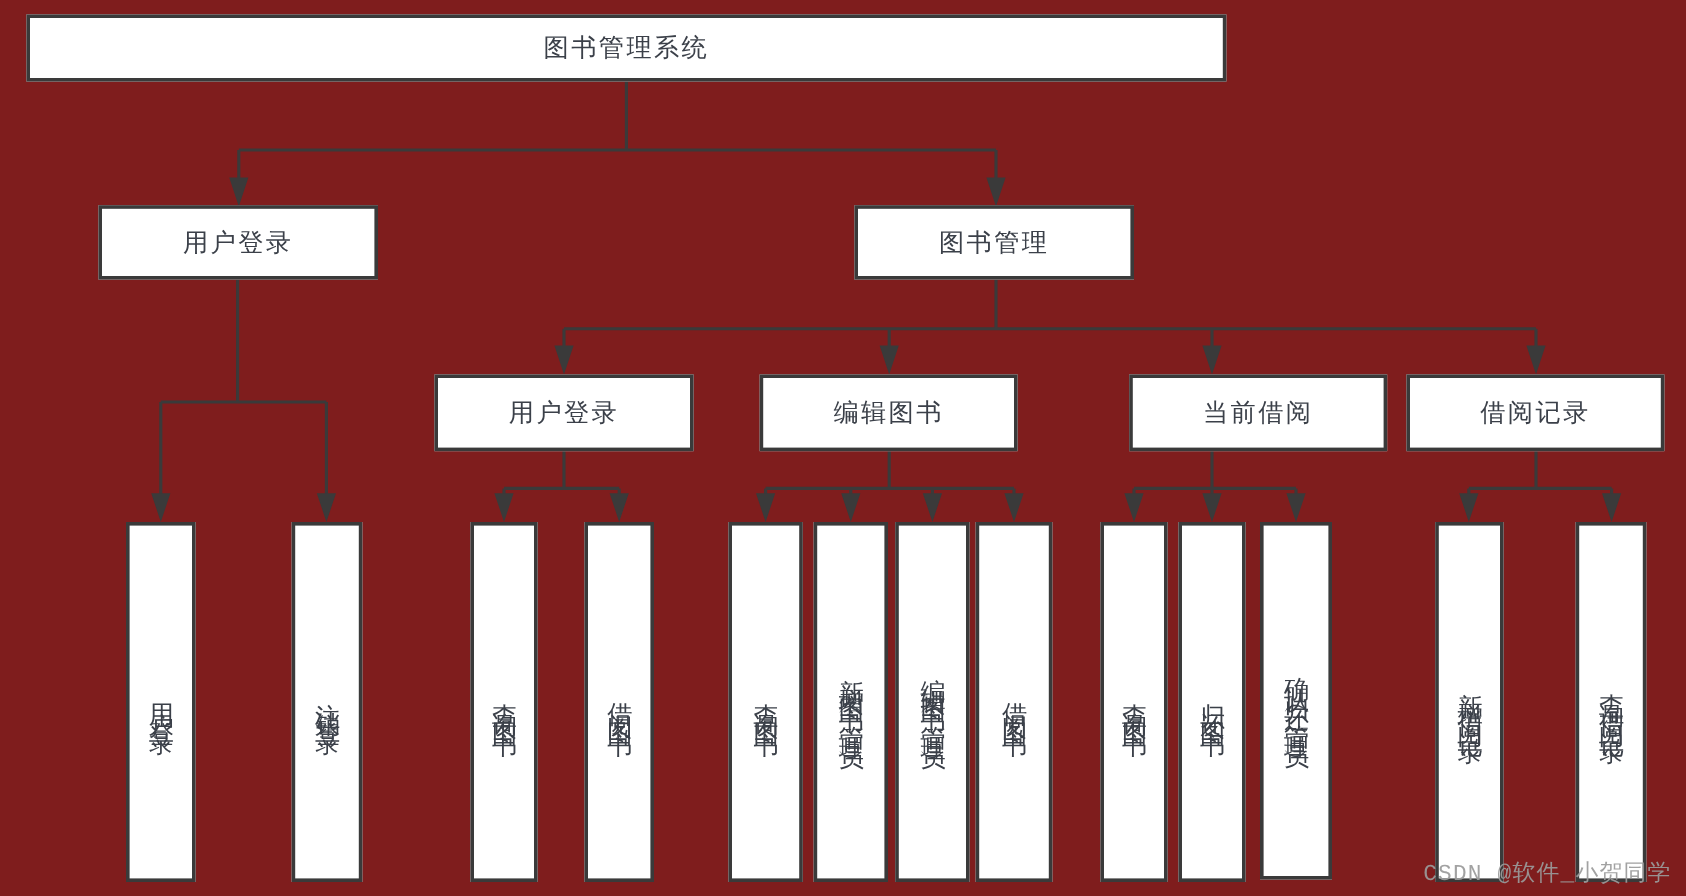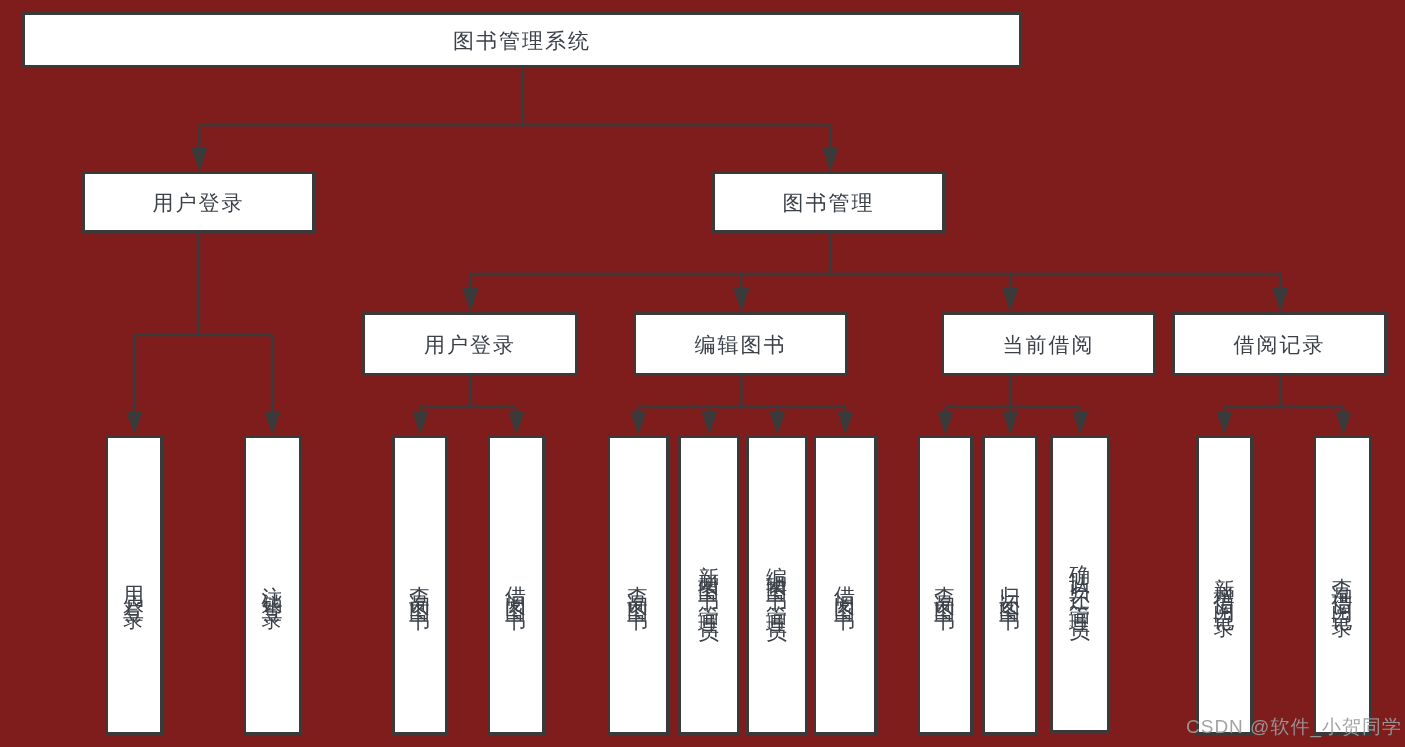--- a/index.html
+++ b/index.html
@@ -32,20 +32,21 @@
   }
   .watermark{
     position:absolute;
     left:1186px;top:714px;
     font-size:19px;
     color:#9b9b9b;
     letter-spacing:1px;
     white-space:nowrap;
     z-index:5;
     opacity:0.92;
+    font-family:Liberation Mono, monospace;
   }
 </style>
 </head>
 <body>
 
 <div id="canvas">
 
   <svg id="wires" width="1405" height="747" viewBox="0 0 1405 747">
     <g stroke="#3a3a3a" stroke-width="2.6" fill="none">
 

